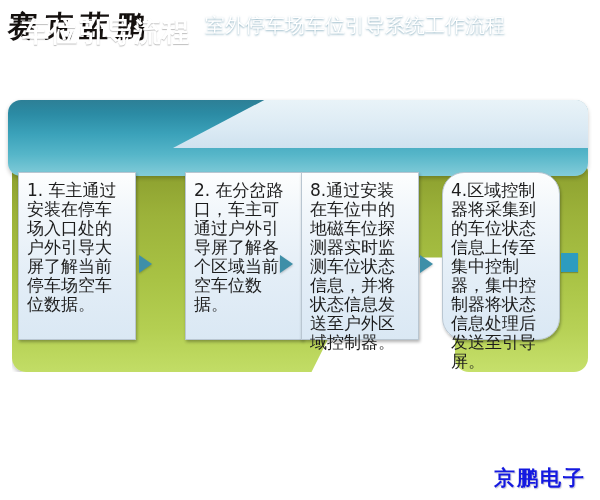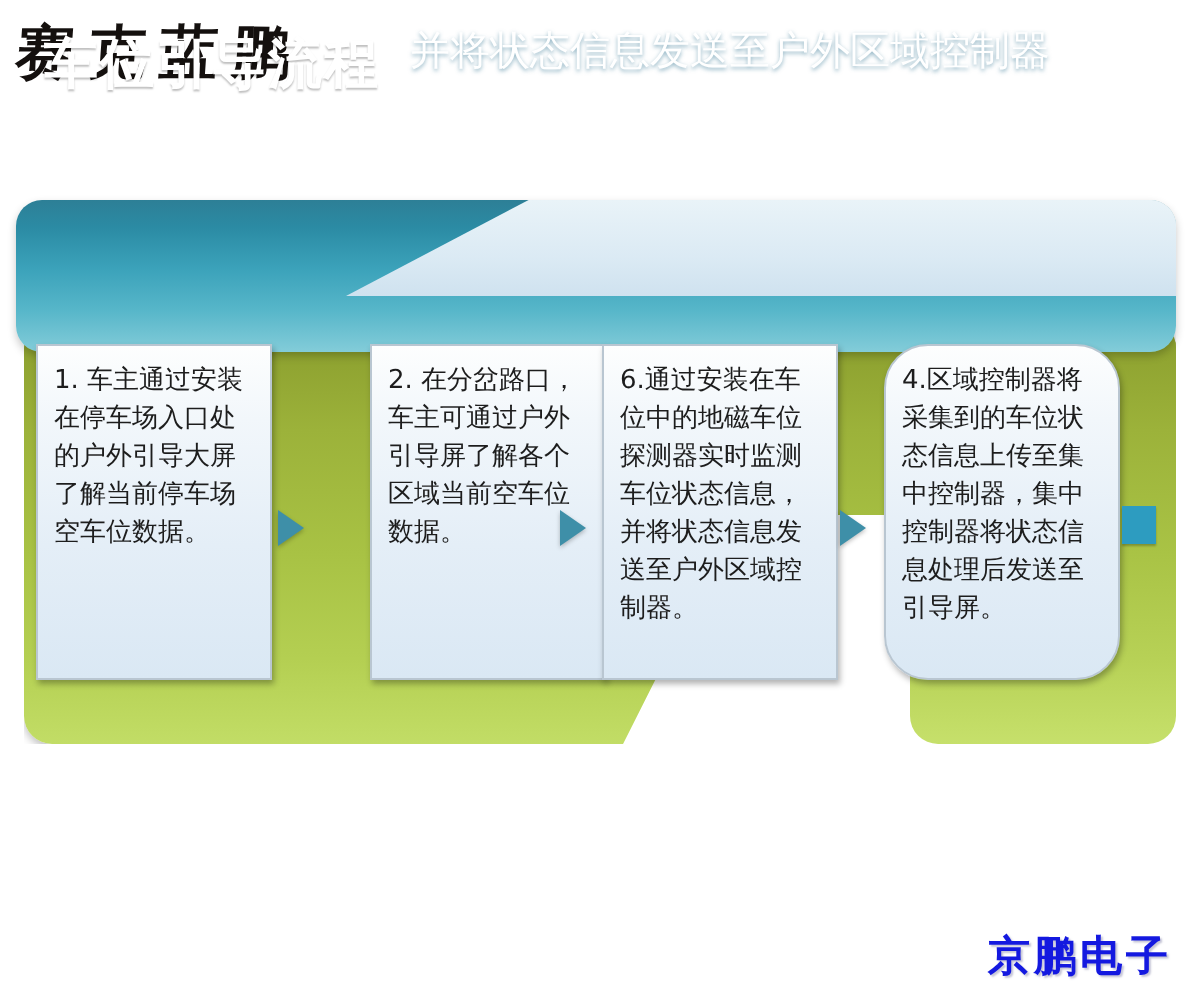--- a/index.html
+++ b/index.html
@@ -135,21 +135,21 @@
     top: 172px;
     width: 118px;
     height: 168px;
     background: linear-gradient(180deg, #fdfefe 0%, #f2f7fb 22%, #e4eef7 60%, #dae8f4 100%);
     border: 1px solid #b9c6d1;
     box-shadow: 1px 2px 3px rgba(0,0,0,0.30);
     box-sizing: border-box;
   }
   .step-text {
     padding: 8px 7px 0 8px;
-    font-size: 13px;
+    font-size: 17px;
     line-height: 19px;
     color: #1d1d1d;
     font-family: "DejaVu Sans", "Liberation Sans", sans-serif;
     letter-spacing: 0px;
     word-break: break-all;
   }
   #step-1 { left: 18px; }
   #step-2 { left: 161px; margin-left: 24px; }
   #step-3 { left: 301px; }
   #step-4 { left: 442px; border-radius: 22px; }
@@ -199,30 +199,30 @@
 </div>
 
 <div id="green-panel"></div>
 <div id="green-panel-right"></div>
 
 <div id="teal-panel">
   <div id="teal-wedge"></div>
   <div id="teal-wedge-fill"></div>
 </div>
 <div id="tab-label">车位引导流程</div>
-<div id="banner-title">并将状态信息发送至户外区域控制器</div>
+<div id="banner-title">室外停车场车位引导系统工作流程</div>
 
 <div class="step-box" id="step-1">
   <div class="step-text">1. 车主通过安装在停车场入口处的户外引导大屏了解当前停车场空车位数据。</div>
 </div>
 <div class="step-box" id="step-2">
   <div class="step-text">2. 在分岔路口，车主可通过户外引导屏了解各个区域当前空车位数据。</div>
 </div>
 <div class="step-box" id="step-3">
-  <div class="step-text">6.通过安装在车位中的地磁车位探测器实时监测车位状态信息，并将状态信息发送至户外区域控制器。</div>
+  <div class="step-text">8.通过安装在车位中的地磁车位探测器实时监测车位状态信息，并将状态信息发送至户外区域控制器。</div>
 </div>
 <div class="step-box" id="step-4">
   <div class="step-text">4.区域控制器将采集到的车位状态信息上传至集中控制器，集中控制器将状态信息处理后发送至引导屏。</div>
 </div>
 
 <div class="flow-arrow" id="arrow-1"></div>
 <div class="flow-arrow" id="arrow-2"></div>
 <div class="flow-arrow" id="arrow-3"></div>
 <div id="end-marker"></div>
 

